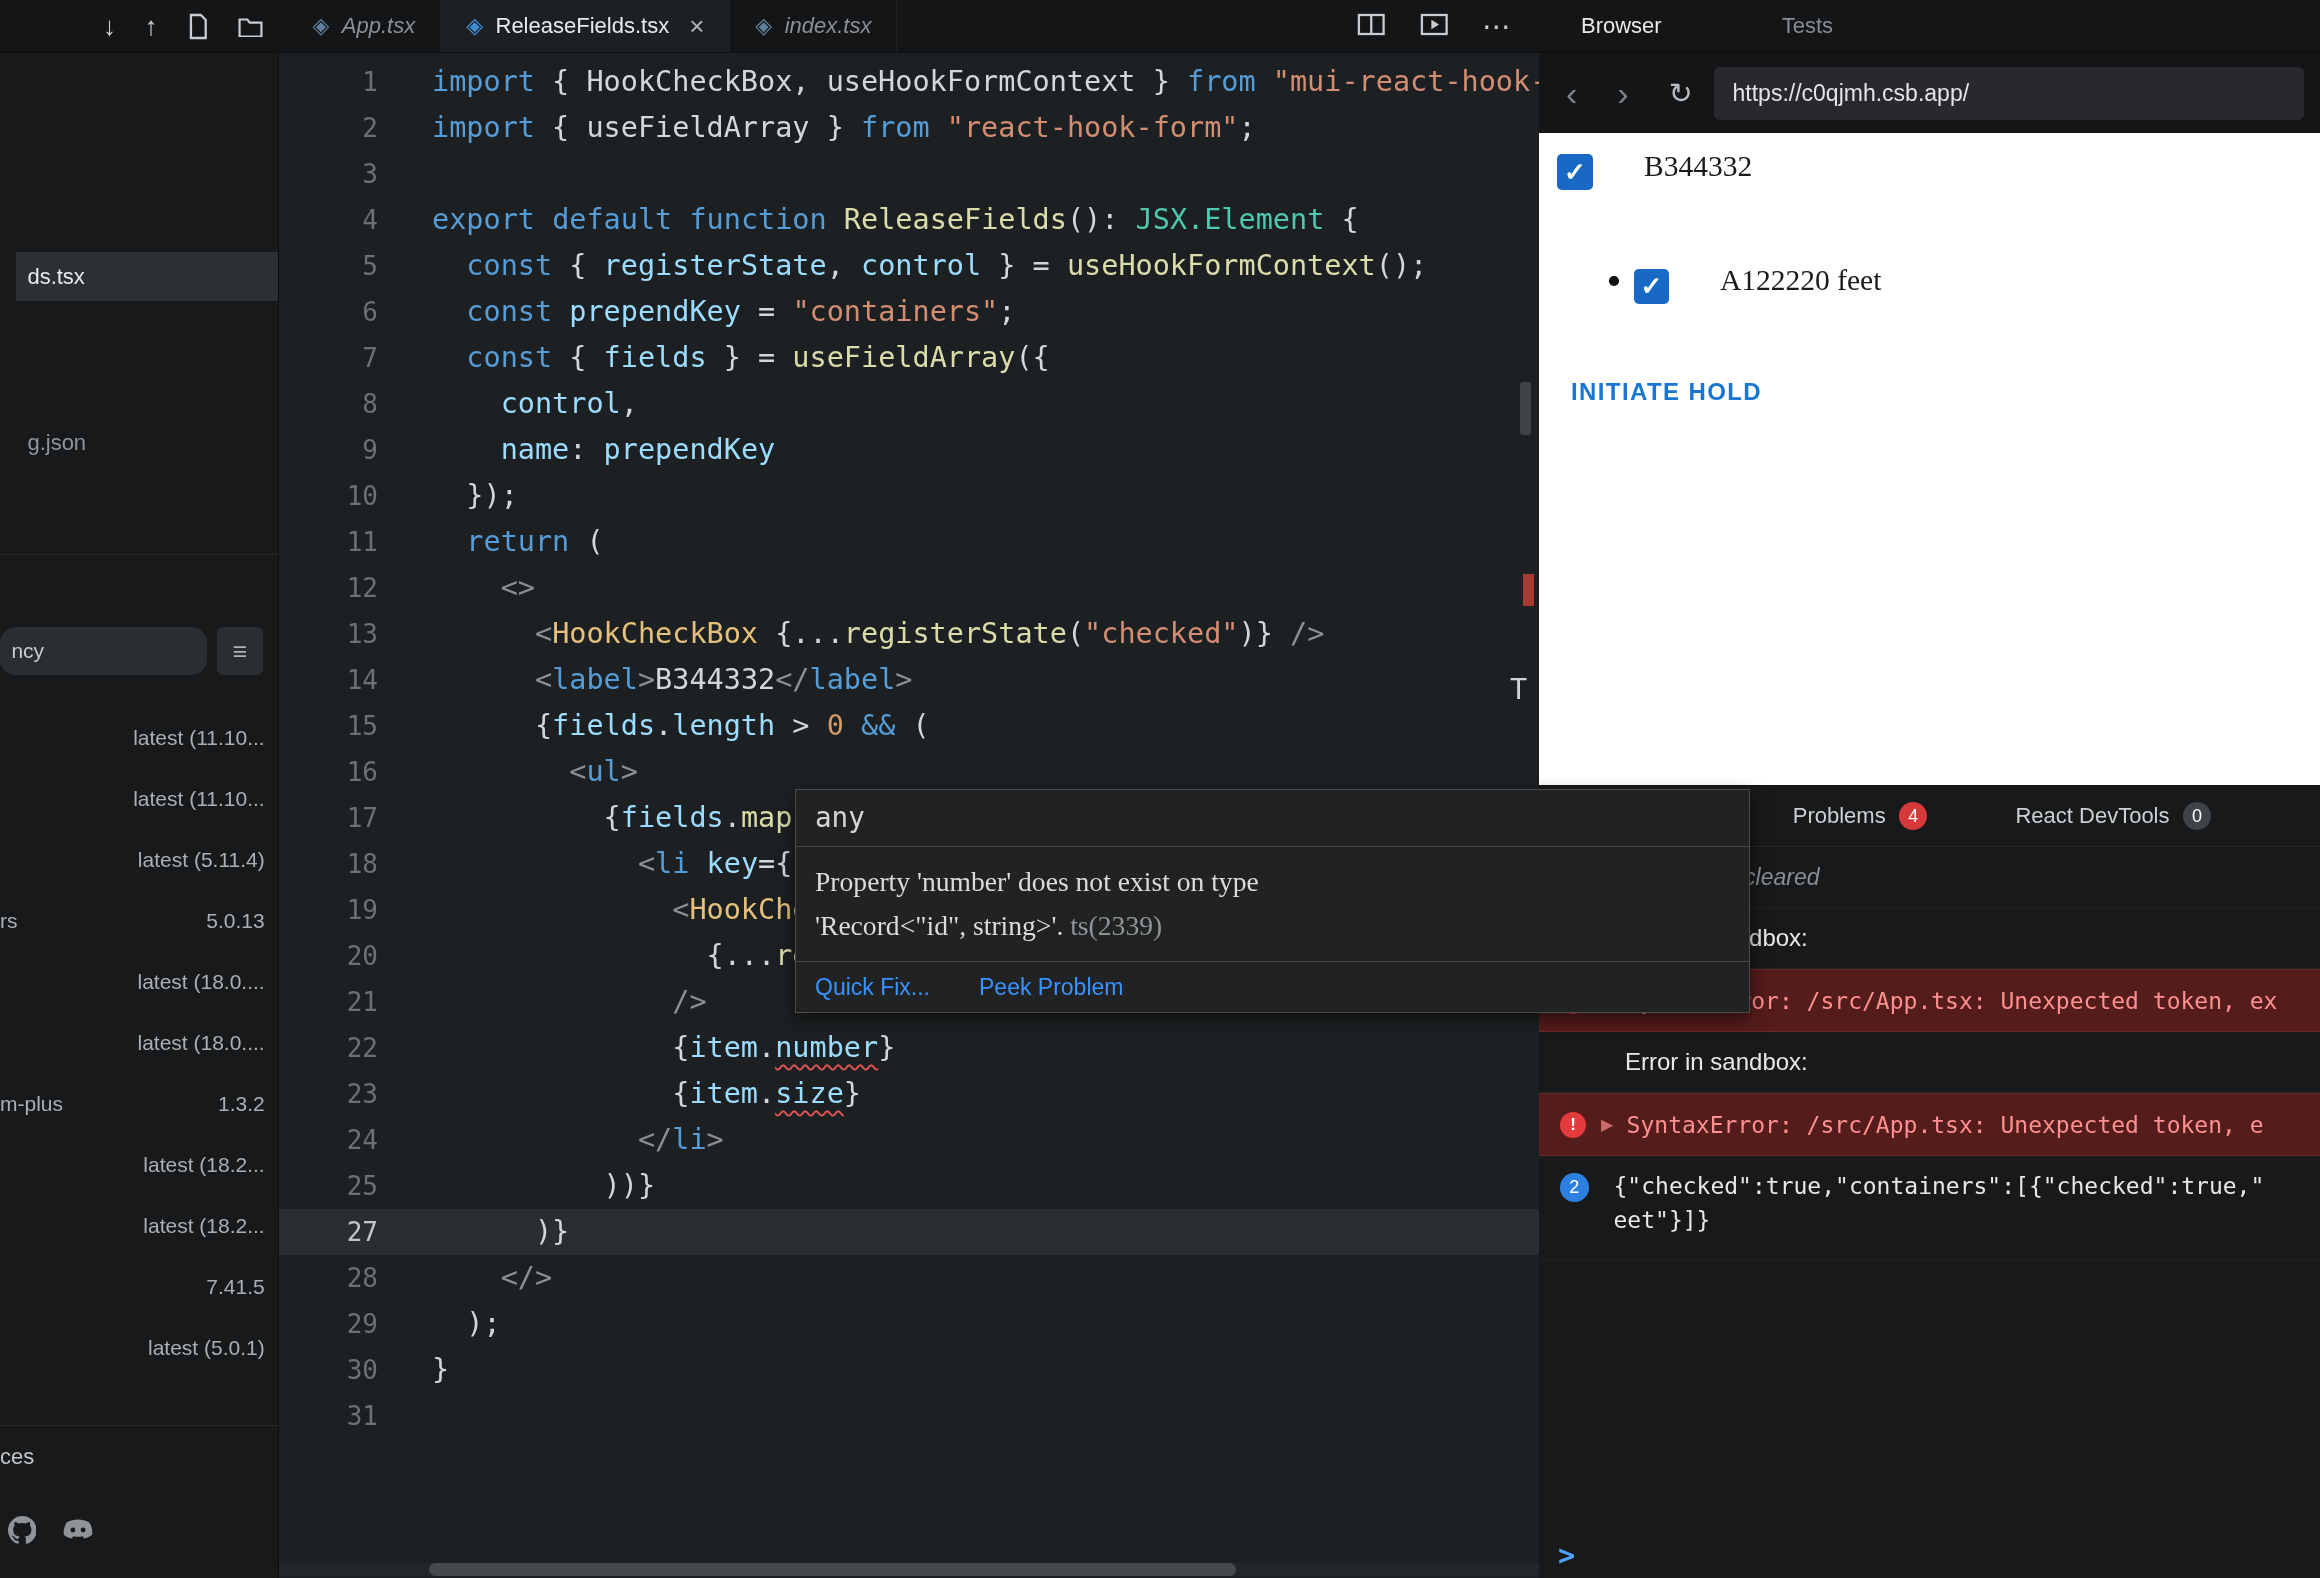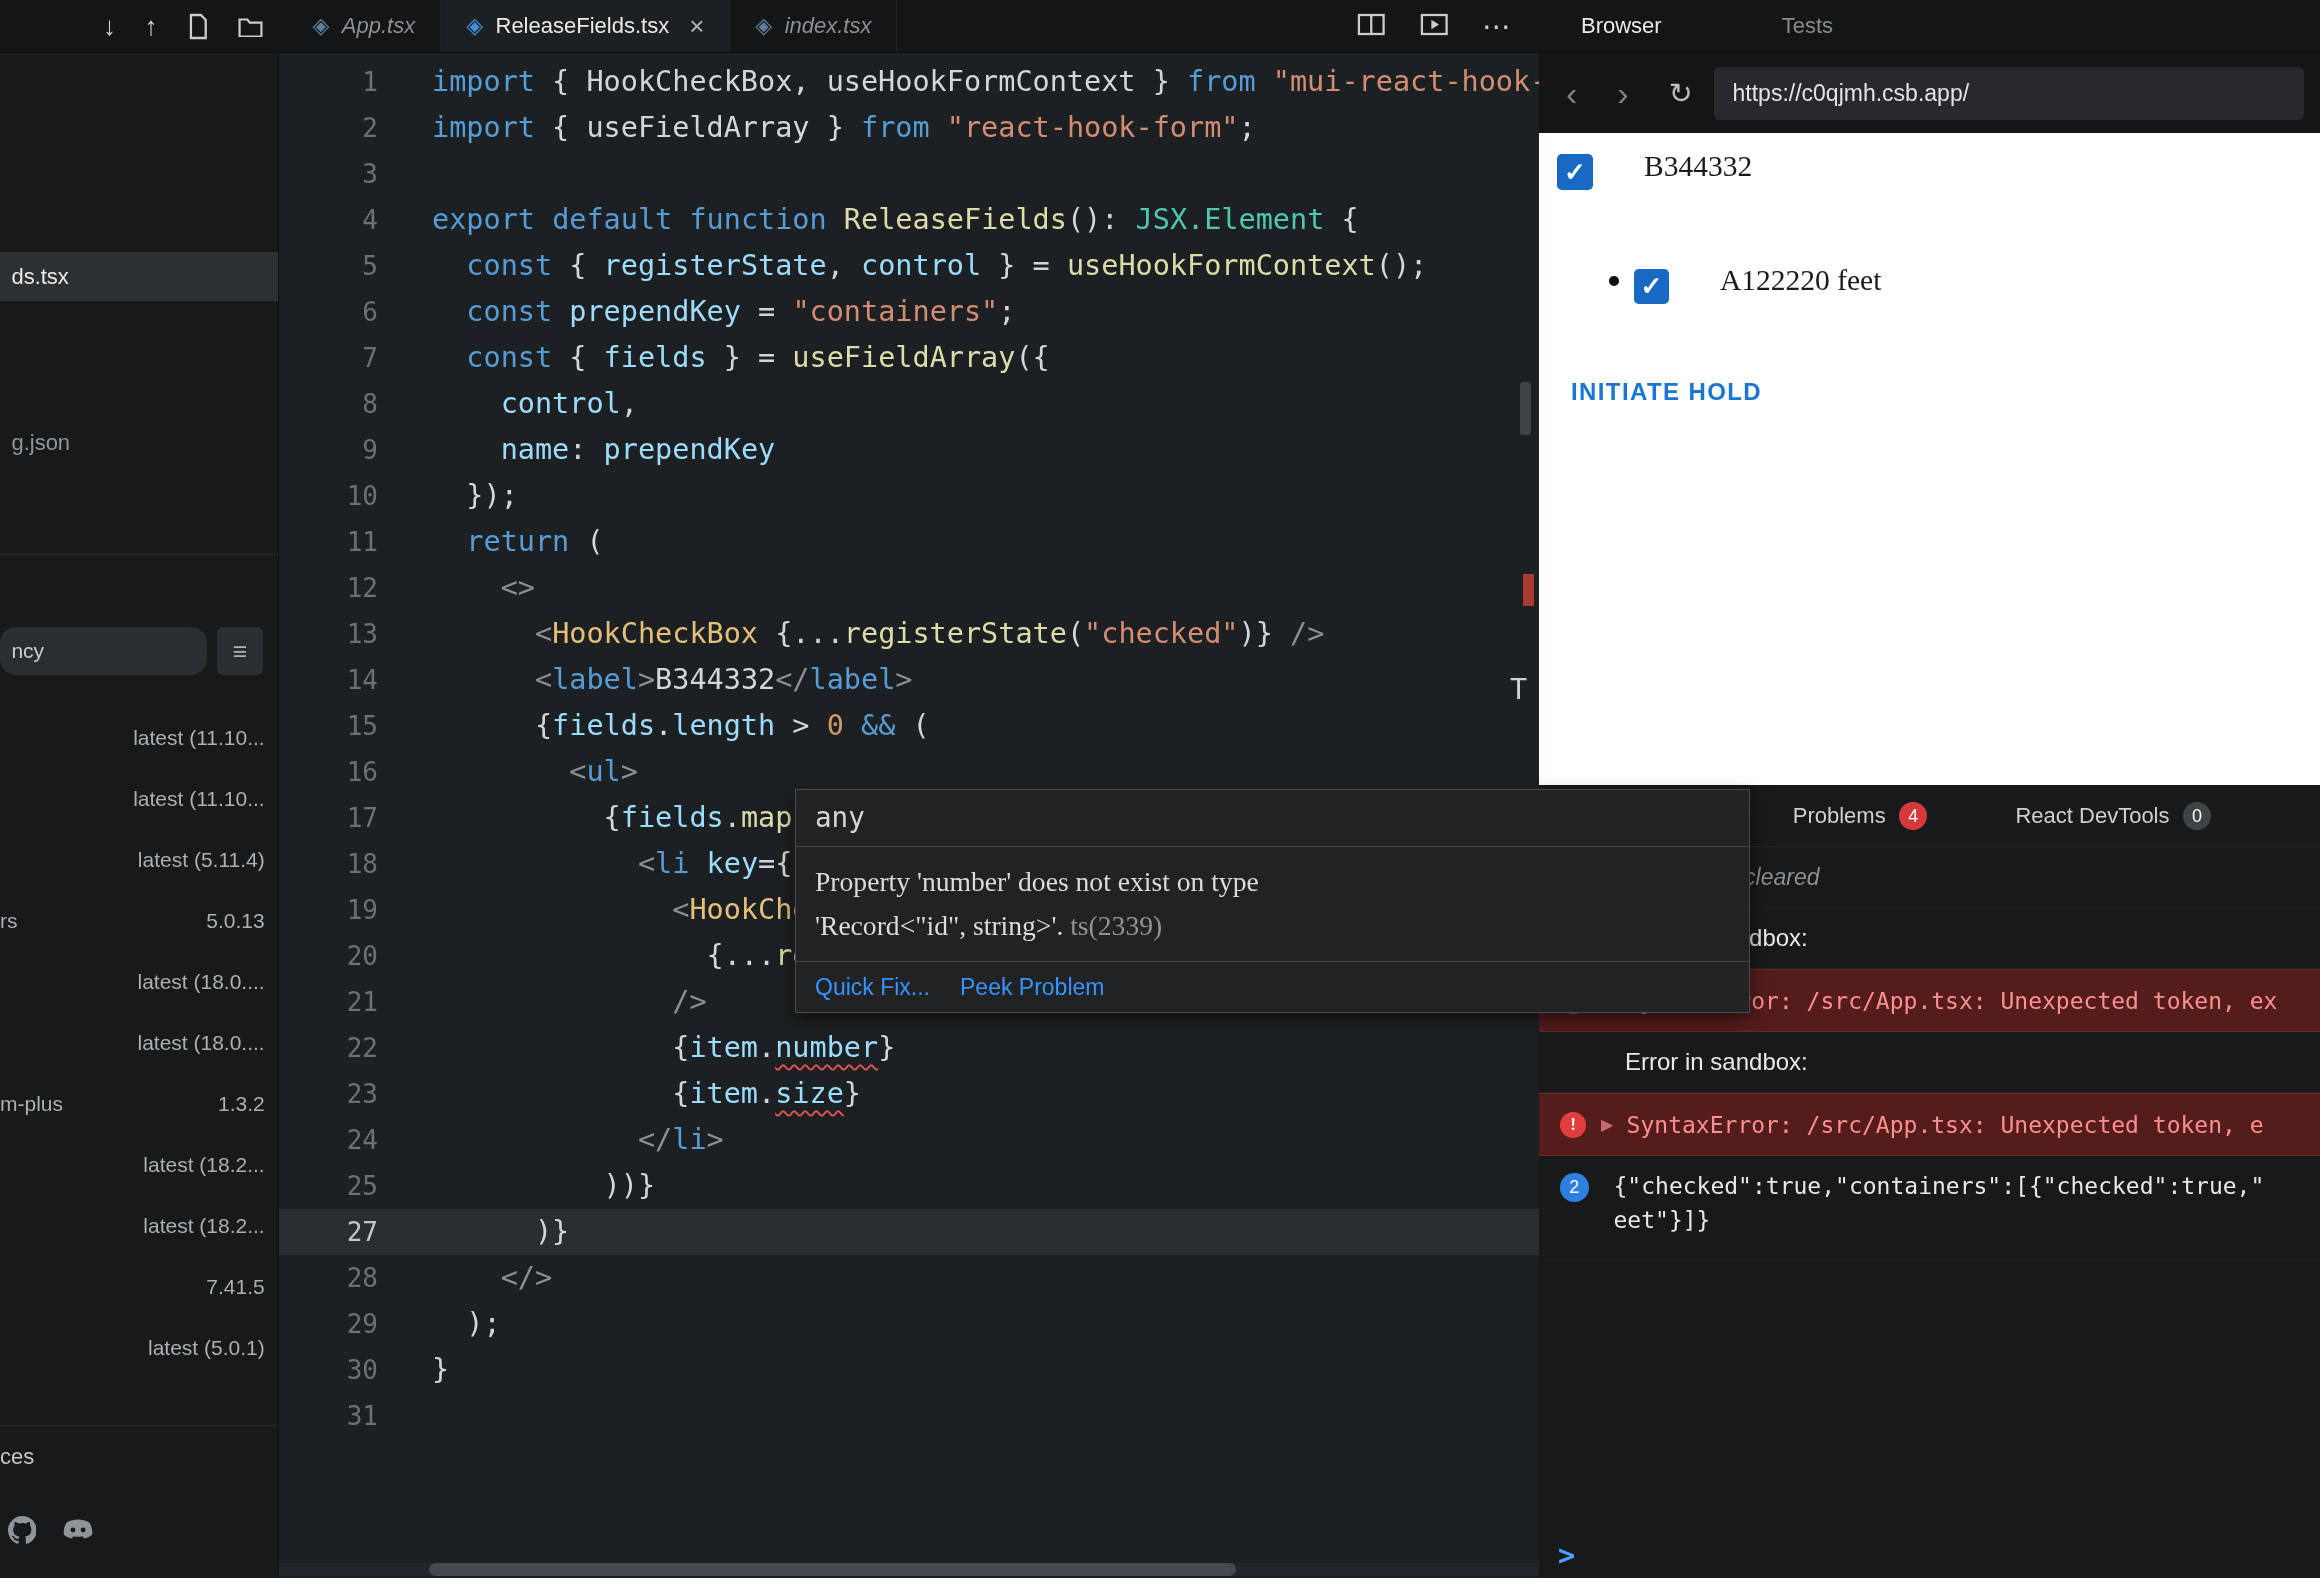--- a/index.html
+++ b/index.html
@@ -14,21 +14,21 @@
   .tab{display:flex;align-items:center;gap:12.4px;padding:0 25px;border-right:1px solid #202325;font-size:22px;color:#8b9196;font-style:italic}
   .tab.active{background:#1d2022;color:#e8eaeb;font-style:normal}
   .ficon{font-size:22px;color:#5f7f9a;font-style:normal}
   .tab.active .ficon{color:#3d8fd6}
   .tab .close{color:#aeb3b6;font-size:26px;margin-left:7.6px;font-style:normal}
   .tb-right{margin-left:auto;display:flex;align-items:center;gap:34px;padding-right:28.5px}
   .dots{font-size:28.5px;color:#c9cdd0}
 
   
   #sidebar{position:absolute;left:0;top:53px;width:279px;height:1526px;background:#17191a;border-right:1px solid #0d0e0f;overflow:hidden}
-  .sfile{position:absolute;left:0;width:100%;height:49px;display:flex;align-items:center;padding-left:11.4px;font-size:22px;color:#8f969b}
+  .sfile{position:absolute;left:16px;width:100%;height:49px;display:flex;align-items:center;padding-left:11.4px;font-size:22px;color:#8f969b}
   .sfile.selected{background:#2c3033;color:#e8eaeb}
   .sdiv{position:absolute;left:0;width:100%;height:1px;background:#26292b}
   #dep-search{position:absolute;left:0;top:574px;width:207px;height:48px;background:#2b2e31;border-radius:16px;display:flex;align-items:center;padding-left:11.4px;font-size:21px;color:#c9cdd0}
   #dep-menu{position:absolute;left:217px;top:574px;width:46px;height:48px;background:#2b2e31;border-radius:5.7px;display:flex;align-items:center;justify-content:center;color:#aeb3b6;font-size:25px}
   #dep-list{position:absolute;left:0;top:654px;width:100%}
   .dep{display:flex;justify-content:space-between;align-items:center;height:61px;padding:0 13.3px 0 0;font-size:21px;color:#aab0b4}
   .dep-name{white-space:nowrap}
   .dep-ver{white-space:nowrap}
   #section-ces{position:absolute;left:0;top:1391px;font-size:22px;color:#c3c7ca}
   .sb-icons{position:absolute;left:7.6px;top:1463px;display:flex;gap:25px;align-items:center}
@@ -57,21 +57,21 @@
   #errmark{position:absolute;left:1244px;top:521px;width:10.5px;height:32px;background:#a73b32}
   #tglyph{position:absolute;left:1231px;top:620px;color:#cfd3d5;font-family:"DejaVu Sans Mono",monospace;font-size:28.5px}
   #hscroll{position:absolute;left:0;top:1510px;width:1260px;height:13.3px;background:#232628}
   #hscroll .handle{position:absolute;left:150px;top:0;width:807px;height:13.3px;background:#45494c;border-radius:6.7px}
 
   
   #tooltip{position:absolute;left:795px;top:789px;width:955px;background:#212223;border:1px solid #4b4b4b;z-index:30;box-shadow:0 5.7px 17px rgba(0,0,0,.55)}
   .tt-type{font-family:"DejaVu Sans Mono",monospace;font-size:27.6px;color:#d6d6d6;padding:11.4px 19px;border-bottom:1px solid #454545}
   .tt-msg{font-family:Liberation Serif, serif;font-size:27.6px;color:#dcdcdc;padding:13.3px 19px;line-height:44px}
   .tt-code{color:#8f9496}
-  .tt-actions{border-top:1px solid #454545;padding:11.4px 19px;font-size:23px;color:#3794ff;display:flex;gap:30px}
+  .tt-actions{border-top:1px solid #454545;padding:11.4px 19px;font-size:23px;color:#3794ff;display:flex;gap:49px}
 
   
   #right-topbar{position:absolute;left:1539px;top:0;width:782px;height:53px;background:#131516;display:flex;align-items:center;border-bottom:1px solid #0d0e0f}
   .rtab{font-size:22px;color:#868c90}
   .rtab.active{color:#e8eaeb}
   #navbar{position:absolute;left:1539px;top:53px;width:782px;height:80px;background:#131516;display:flex;align-items:center}
   .nav-ico{color:#7d8387;font-size:34px;line-height:1}
   #urlbox{flex:1;margin:0 17px 0 21px;height:53px;background:#27292c;border-radius:5.7px;display:flex;align-items:center;padding:0 19px;font-size:23px;color:#e2e4e5;white-space:nowrap;overflow:hidden}
 
   

